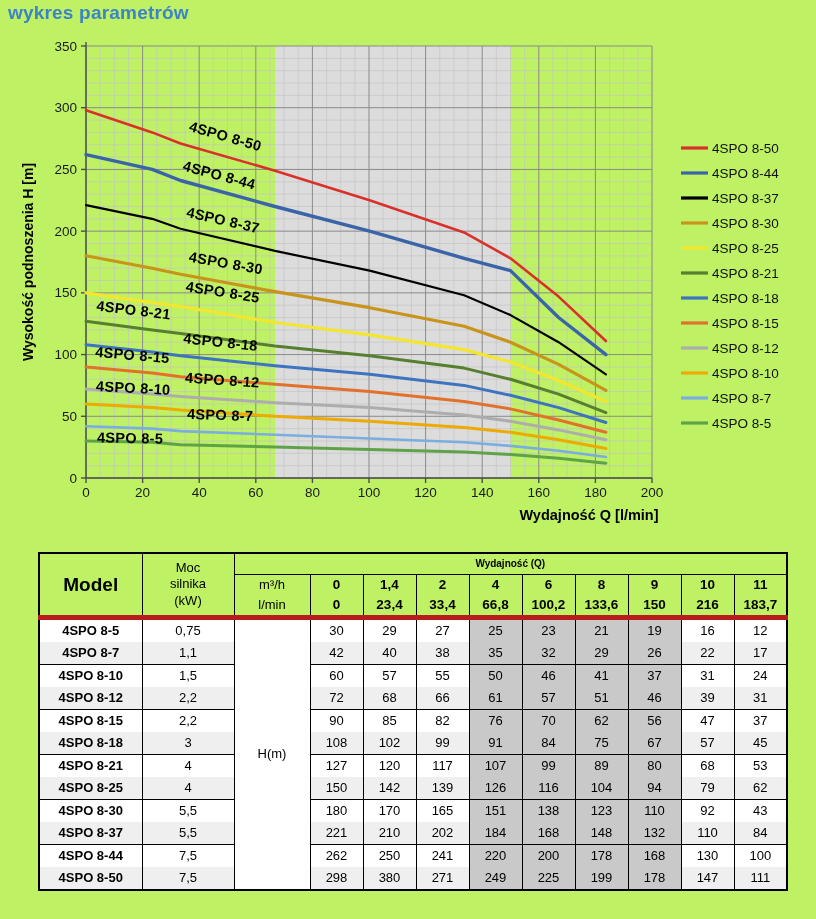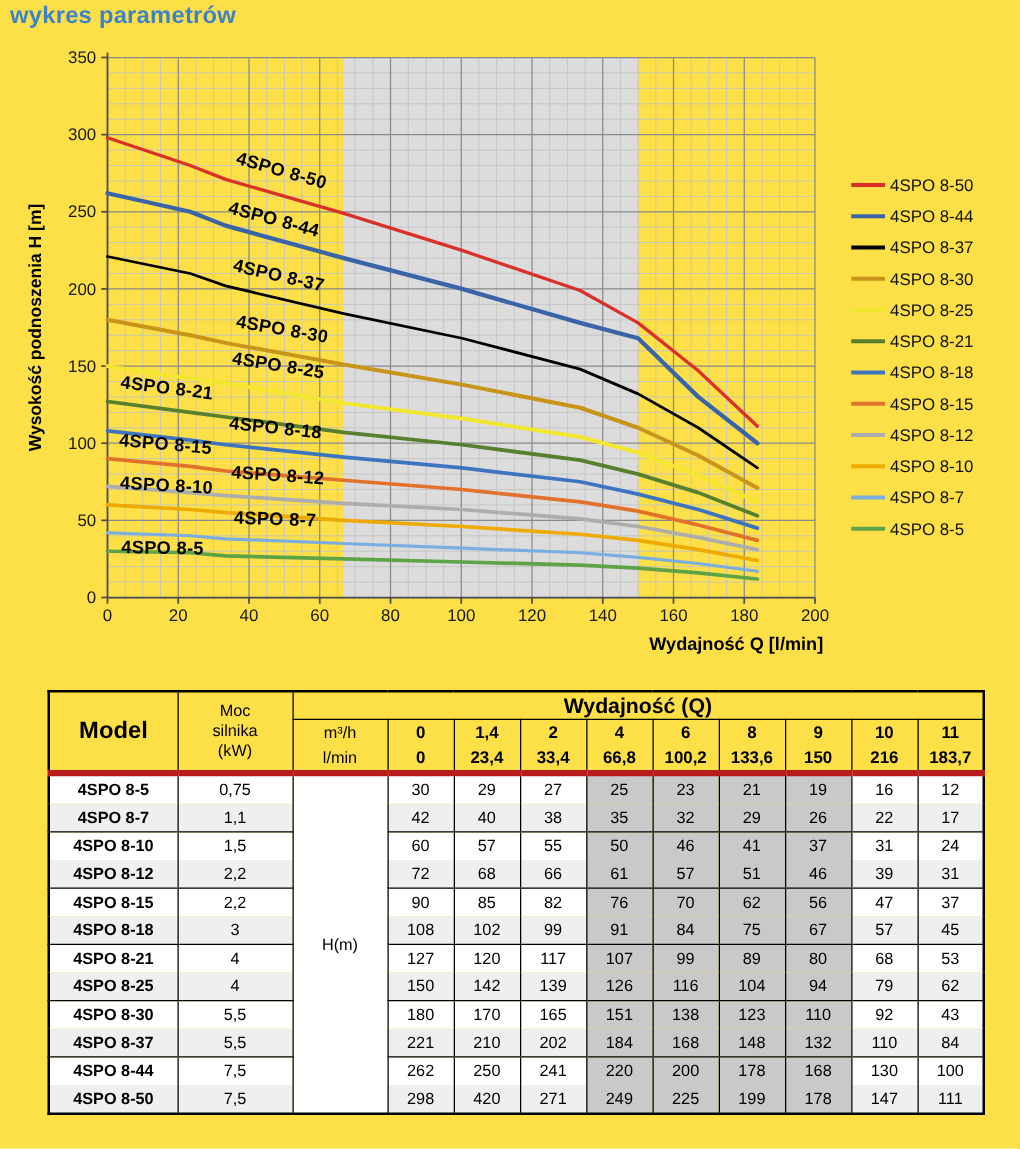--- a/index.html
+++ b/index.html
@@ -1,26 +1,26 @@
 <!DOCTYPE html>
 <html><head>
 <meta charset="utf-8">
 <style>
   html,body{margin:0;padding:0;background:#ffffff;}
   body{width:816px;height:919px;font-family:"Liberation Sans",sans-serif;}
-  .page{position:relative;width:816px;height:919px;overflow:hidden;background:#fde047;}
+  .page{position:relative;width:816px;height:919px;overflow:hidden;background:#bef264;}
   .title{position:absolute;left:8px;top:2px;margin:0;font-size:19px;font-weight:bold;letter-spacing:.2px;}
   svg.chart{position:absolute;left:0;top:0;}
   svg text{font-family:"Liberation Sans",sans-serif;}
 
   table.pump{position:absolute;left:38px;top:552px;width:750px;border-collapse:collapse;
     border:2px solid #000;table-layout:fixed;}
   table.pump th,table.pump td{border-left:1px solid #000;padding:0;text-align:center;
     vertical-align:middle;font-size:13px;color:#000;font-weight:normal;line-height:1.25;}
-  table.pump thead th.group{border-bottom:1px solid #000;font-weight:bold;height:20px;font-size:17px;}
+  table.pump thead th.group{border-bottom:1px solid #000;font-weight:bold;height:20px;font-size:10px;}
   table.pump thead .thick{border-bottom:5px solid #b91c1c;}
   table.pump thead td{height:20px;margin-left:40px;}
   table.pump thead td.num{font-weight:bold;font-size:13.5px;}
   table.pump thead th.model-h{font-weight:bold;font-size:19px;}
   table.pump thead th.power-h div{width:54px;margin:0 auto;font-weight:normal;}
   table.pump tbody td{height:22px;background:#fff;}
   table.pump tbody tr.stripe td{background:#efefef;}
   table.pump tbody td.shade{background:#c9c9c9 !important;}
   table.pump tbody td.model-c{font-weight:bold;}
   table.pump tbody td.h-cell{background:#fff !important;font-weight:normal;}
@@ -429,21 +429,21 @@
           <td class="shade">200</td>
           <td class="shade">178</td>
           <td class="shade">168</td>
           <td>130</td>
           <td>100</td>
         </tr>
         <tr class="stripe">
           <td class="model-c">4SPO 8-50</td>
           <td>7,5</td>
           <td>298</td>
-          <td>420</td>
+          <td>380</td>
           <td>271</td>
           <td class="shade">249</td>
           <td class="shade">225</td>
           <td class="shade">199</td>
           <td class="shade">178</td>
           <td>147</td>
           <td>111</td>
         </tr>
       </tbody>
     </table>

